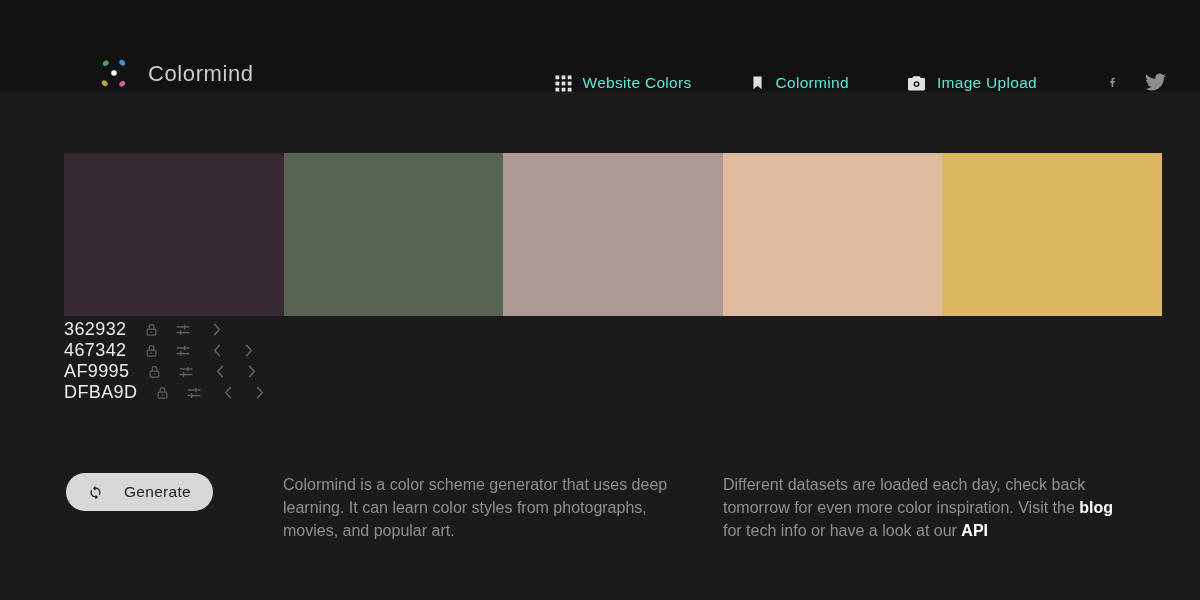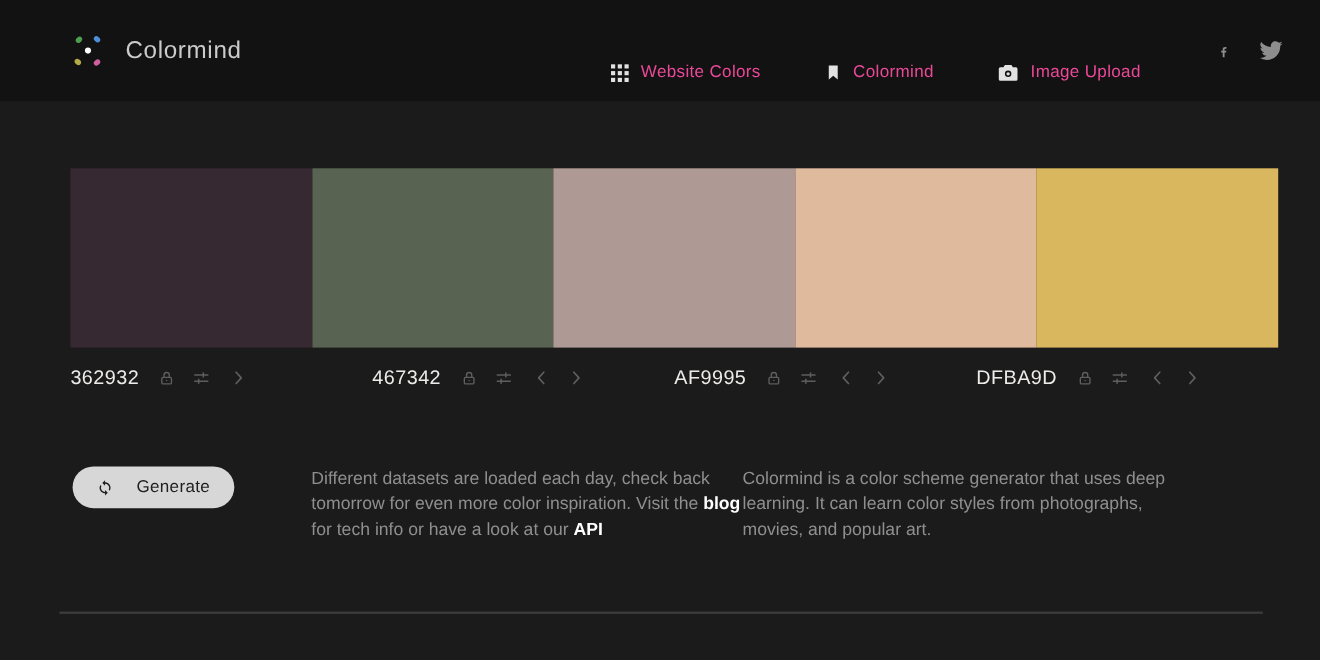--- a/index.html
+++ b/index.html
@@ -6,41 +6,41 @@
   html,body { margin:0; padding:0; }
   body {
     width:1200px; height:600px; overflow:hidden;
     background:#1b1b1b;
     font-family:"Liberation Sans", sans-serif;
   }
 
   
   .header {
     height:92px; background:#121212;
-    display:flex; align-items:center;
-    padding:0 34px 0 62px;
+    display:flex; align-items:flex-end;
+    padding:0 34px 0 96px;
   }
   .logo { display:flex; align-items:center; gap:15px; cursor:pointer; }
   .logo-text { color:#cbcbcb; font-size:22px; letter-spacing:.6px; }
 
   .nav { margin-left:auto; display:flex; align-items:center; gap:58px; }
   .nav-item {
     display:flex; align-items:center; gap:11px;
-    color:#ec4899; font-size:15.5px; cursor:pointer; letter-spacing:.3px;margin-top:40px;
+    color:#5eead4; font-size:15.5px; cursor:pointer; letter-spacing:.3px;margin-top:40px;
   }
   .nav-item svg { color:#e2e2e2; flex:none; }
 
   .social { display:flex; align-items:center; gap:27px; margin-left:70px; }
   .social-icon { color:#8d8d8d; display:flex; cursor:pointer; }
 
   
   .swatch-row { margin:61px 0 0 64px; width:1098px; height:163px; display:flex; }
   .swatch { flex:1; cursor:pointer; }
 
-  .label-row { margin:17px 0 0 64px; width:1098px; display:flex; }
+  .label-row { margin:3px 0 0 64px; width:1098px; display:flex;flex-direction:column; }
   .label-cell { flex:1; display:flex; align-items:center; }
   .hex {
     color:#edecea; font-size:18px; font-weight:500;
     letter-spacing:.4px; margin-right:18px; cursor:pointer;
   }
   .ctl {
     color:#5e5e5e; margin-right:16px;
     display:flex; align-items:center; cursor:pointer;
   }
   .ctl.chev { margin-right:12px; padding:0 6px; }
@@ -258,18 +258,18 @@
     <button class="generate-btn">
       <span style="display:flex;">
         <svg width="15" height="15" viewBox="0 0 24 24" fill="currentColor">
           <path d="M12 4V1L8 5l4 4V6c3.31 0 6 2.69 6 6 0 1.01-.25 1.97-.7 2.8l1.46 1.46A7.93 7.93 0 0 0 20 12c0-4.42-3.58-8-8-8zm0 14c-3.31 0-6-2.69-6-6 0-1.01.25-1.97.7-2.8L5.24 7.74A7.93 7.93 0 0 0 4 12c0 4.42 3.58 8 8 8v3l4-4-4-4v3z"></path>
         </svg>
       </span>
       <span>Generate</span>
     </button>
   </div>
 
+  <p class="para about">Colormind is a color scheme generator that uses deep learning. It can learn color styles from photographs, movies, and popular art.</p>
+
   <p class="para info"><span>Different datasets are loaded each day, check back tomorrow for even more color inspiration. Visit the </span><a>blog</a><span> for tech info or have a look at our </span><a>API</a></p>
-
-  <p class="para about">Colormind is a color scheme generator that uses deep learning. It can learn color styles from photographs, movies, and popular art.</p>
 </div>
 
 <div class="divider"></div>
 
 </body></html>

